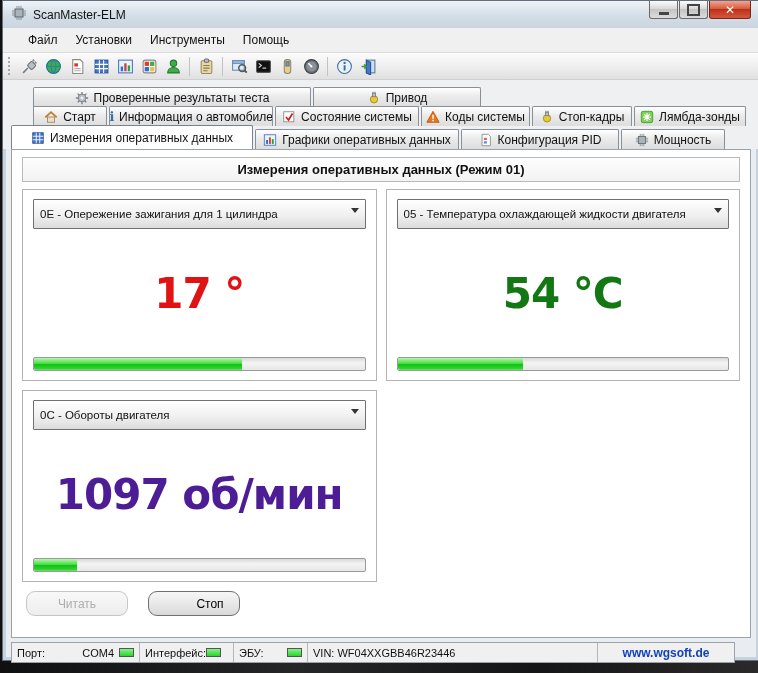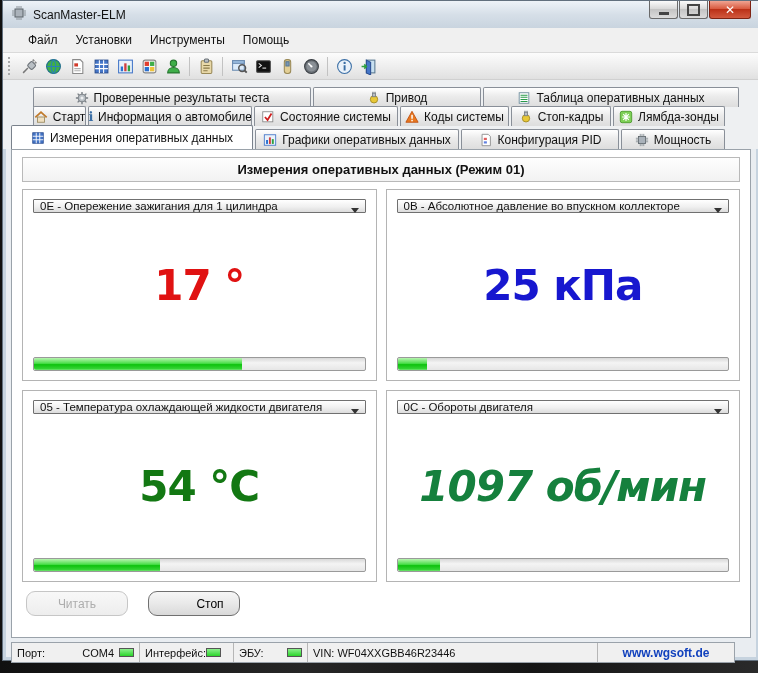--- a/index.html
+++ b/index.html
@@ -52,21 +52,21 @@
   .tab .ticon svg { width:14px; height:14px; }
   .char-icon { font-family:"DejaVu Sans",sans-serif; font-size:13px; line-height:13px; }
 
   
   .content { background:#fff; border:1px solid #9aa2aa; margin:0 8px; height:489px; position:relative; z-index:2; padding:7px 10px; }
   .panel-header { height:25px; border:1px solid #b9b9b9; background:linear-gradient(#fefefe,#f2f2f2);
     display:flex; align-items:center; justify-content:center;
     font-size:13px; font-weight:bold; color:#111; margin-bottom:7px; }
   .grid { display:grid; grid-template-columns:1fr 1fr; grid-template-rows:1fr 1fr; gap:9px; height:393px; }
   .panel { border:1px solid #b4b4b4; background:#fff; padding:9px 10px; display:flex; flex-direction:column; }
-  .combo { height:14px; border:1px solid #707070; border-radius:1px;
+  .combo { height:30px; border:1px solid #707070; border-radius:1px;
     background:linear-gradient(#ffffff,#f0f0f0 55%,#dcdcdc);
     display:flex; align-items:center; font-size:11.5px; color:#111; padding-left:6px; position:relative; }
   .combo .arrow { position:absolute; right:6px; top:8px; width:0; height:0;
     border-left:4px solid transparent; border-right:4px solid transparent; border-top:5px solid #333; }
   .value { flex:1; display:flex; align-items:center; justify-content:center;
     font-family:"DejaVu Sans",sans-serif; font-size:42px; font-weight:bold; letter-spacing:-1px; }
   .bar-track { height:14px; border:1px solid #9a9a9a; border-radius:2px;
     background:linear-gradient(#d8d8d8,#f4f4f4 40%,#e6e6e6); overflow:hidden; }
   .bar-fill { height:100%; border-radius:2px 0 0 2px;
     background:linear-gradient(#b8f4b0,#4ade4a 45%,#0ec20e 55%,#35d435 90%,#7ae87a); }
@@ -242,32 +242,23 @@
       <div class="tab" style="width:168px">
         <span class="ticon">
             <svg viewBox="0 0 16 16">
               <circle cx="8" cy="9.5" r="4.2" fill="#e8c838" stroke="#a08820"></circle>
               <rect x="6.3" y="2.5" width="3.4" height="4" fill="#b9bfc4" stroke="#7a8086"></rect>
               <path d="M6.8 0.8v2M9.2 0.8v2" stroke="#7a8086" stroke-width="1.2"></path>
             </svg>
           </span>
         <span>Привод</span>
       </div>
-      <div class="tab" style="width:256px">
-        <span class="ticon">
-            <svg viewBox="0 0 16 16">
-              <rect x="2.5" y="2" width="11" height="12" fill="#fff" stroke="#6a8a9a"></rect>
-              <path d="M4 4.8h8M4 7.2h8M4 9.6h8M4 12h8" stroke="#2a9a4a" stroke-width="1.2"></path>
-            </svg>
-          </span>
-        <span>Таблица оперативных данных</span>
-      </div>
     </div>
     <div class="tabrow r2">
-      <div class="tab" style="width:53px">
+      <div class="tab" style="width:74px">
         <span class="ticon">
             <svg viewBox="0 0 16 16">
               <path d="M1.5 8.5 L8 2.5 L14.5 8.5" fill="none" stroke="#c07a2a" stroke-width="2"></path>
               <rect x="4" y="8" width="8" height="6" fill="#f0e0c0" stroke="#9a8a60"></rect>
             </svg>
           </span>
         <span>Старт</span>
       </div>
       <div class="tab" style="width:164px">
         <span class="char-icon" style="color:#3a6ea5;font-weight:bold;">ℹ</span>
@@ -363,48 +354,38 @@
         <div class="combo">
           <span>0E - Опережение зажигания для 1 цилиндра</span>
           <span class="arrow"></span>
         </div>
         <div class="value" style="color: rgb(224, 18, 18);">17 °</div>
         <div class="bar-track">
             <div class="bar-fill" style="width: 63%;"></div>
           </div>
       </div>
 
-      <div class="panel">
-        <div class="combo">
-          <span>0B - Абсолютное давление во впускном коллекторе</span>
-          <span class="arrow"></span>
-        </div>
-        <div class="value" style="color: rgb(23, 23, 207);">25 кПа</div>
-        <div class="bar-track">
-            <div class="bar-fill" style="width: 9%;"></div>
-          </div>
-      </div>
 
       <div class="panel">
         <div class="combo">
           <span>05 - Температура охлаждающей жидкости двигателя</span>
           <span class="arrow"></span>
         </div>
         <div class="value" style="color: rgb(19, 120, 19);">54 °C</div>
         <div class="bar-track">
             <div class="bar-fill" style="width: 38%;"></div>
           </div>
       </div>
 
       <div class="panel">
         <div class="combo">
           <span>0C - Обороты двигателя</span>
           <span class="arrow"></span>
         </div>
-        <div class="value" style="color: #15803d; font-style: italic;">1097 об/мин</div>
+        <div class="value" style="color: #4c1d95;">1097 об/мин</div>
         <div class="bar-track">
             <div class="bar-fill" style="width: 13%;"></div>
           </div>
       </div>
     </div>
 
     <div class="btnrow">
       <div class="btn read">Читать</div>
       <div class="btn stop">Стоп</div>
     </div>

